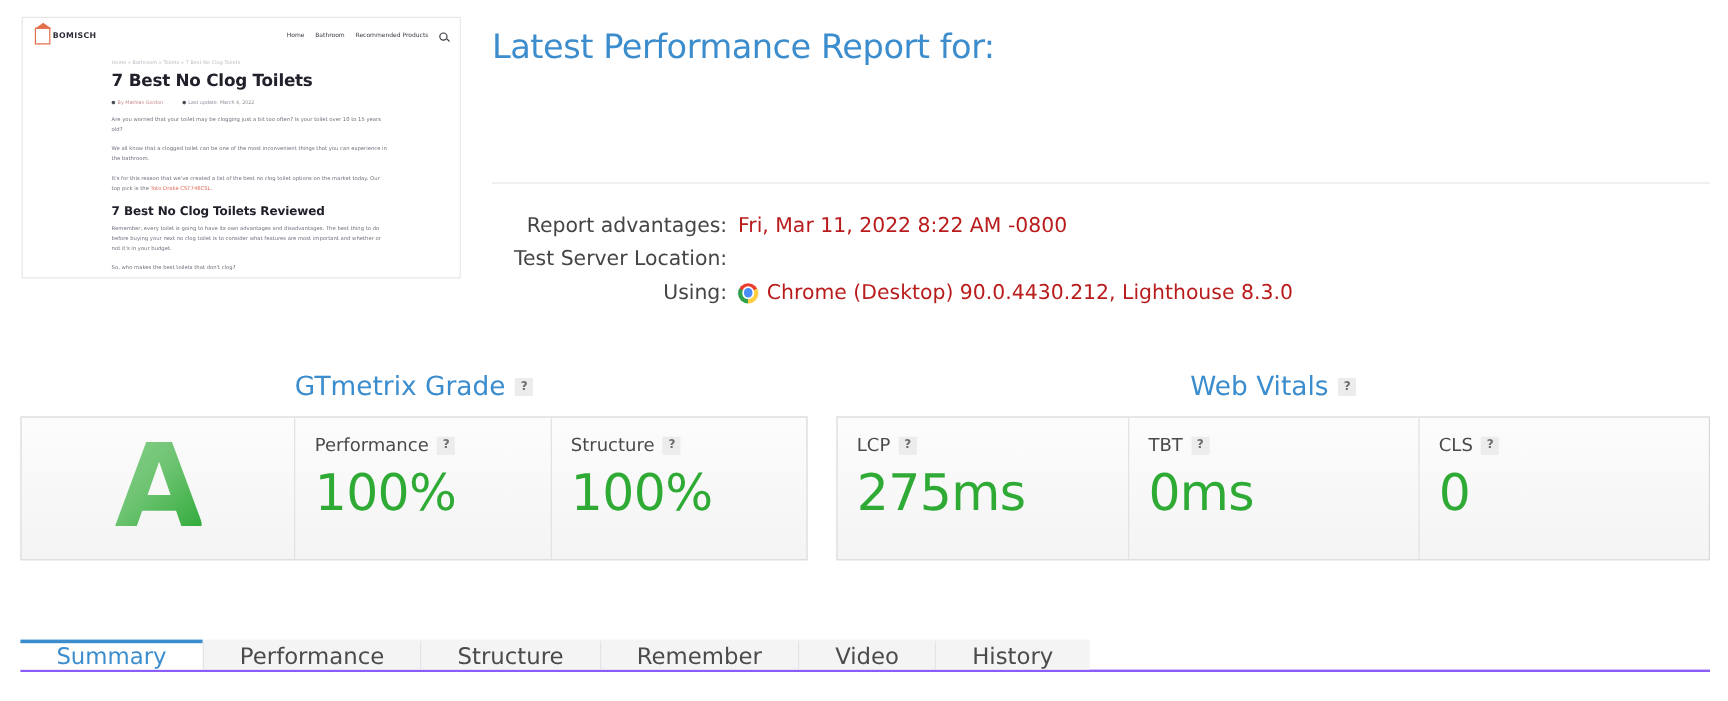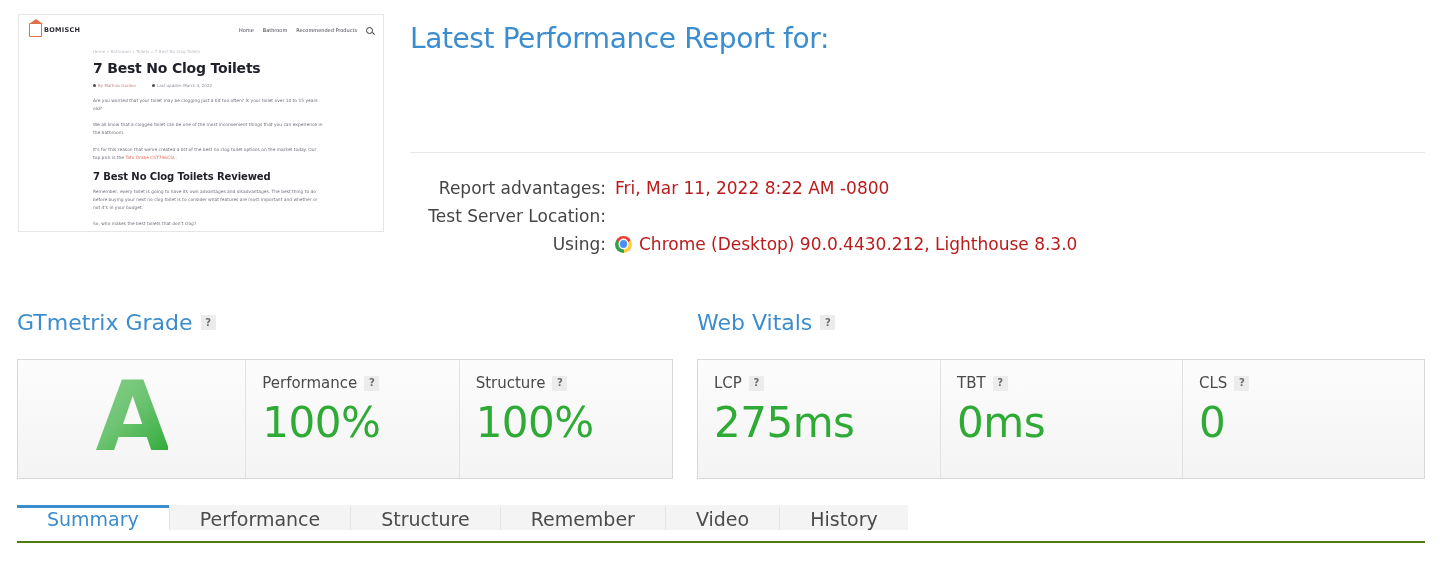--- a/index.html
+++ b/index.html
@@ -253,22 +253,23 @@
   }
 
   
   .panel { position: absolute; }
   .panel-heading {
     font-size: 22px;
     color: #3c8dcd;
     display: flex;
     align-items: center;
     gap: 8px;
-    margin-bottom: 24px;
-    white-space: nowrap;
+    margin-bottom: 12px;
+    white-space: nowrap;
+    justify-content: center;
   }
   .help {
     display: inline-flex;
     align-items: center;
     justify-content: center;
     width: 15px; height: 15px;
     background: #ececec;
     color: #6d6d6d;
     font-size: 10px;
     font-weight: bold;
@@ -321,27 +322,27 @@
     -webkit-background-clip: text;
     background-clip: text;
     color: transparent;
     letter-spacing: -2px;
     margin-top: -4px;
   }
 
   
   .tabs {
     position: absolute;
-    left: 17px; top: 493px;
+    left: 17px; top: 510px;
     width: 1408px;
     height: 50px;
-    border-bottom: 2px solid #4d7c0f;
-    box-sizing: border-box;
-    display: flex;
-    align-items: center;
+    border-bottom: 2px solid #8b5cf6;
+    box-sizing: border-box;
+    display: flex;
+    align-items: flex-end;
   }
   .tab {
     display: flex;
     align-items: center;
     justify-content: center;
     padding: 0 30px;
     font-size: 19px;
     color: #4b4b4b;
     background: #f4f4f4;
     border-left: 1px solid #e4e4e4;

